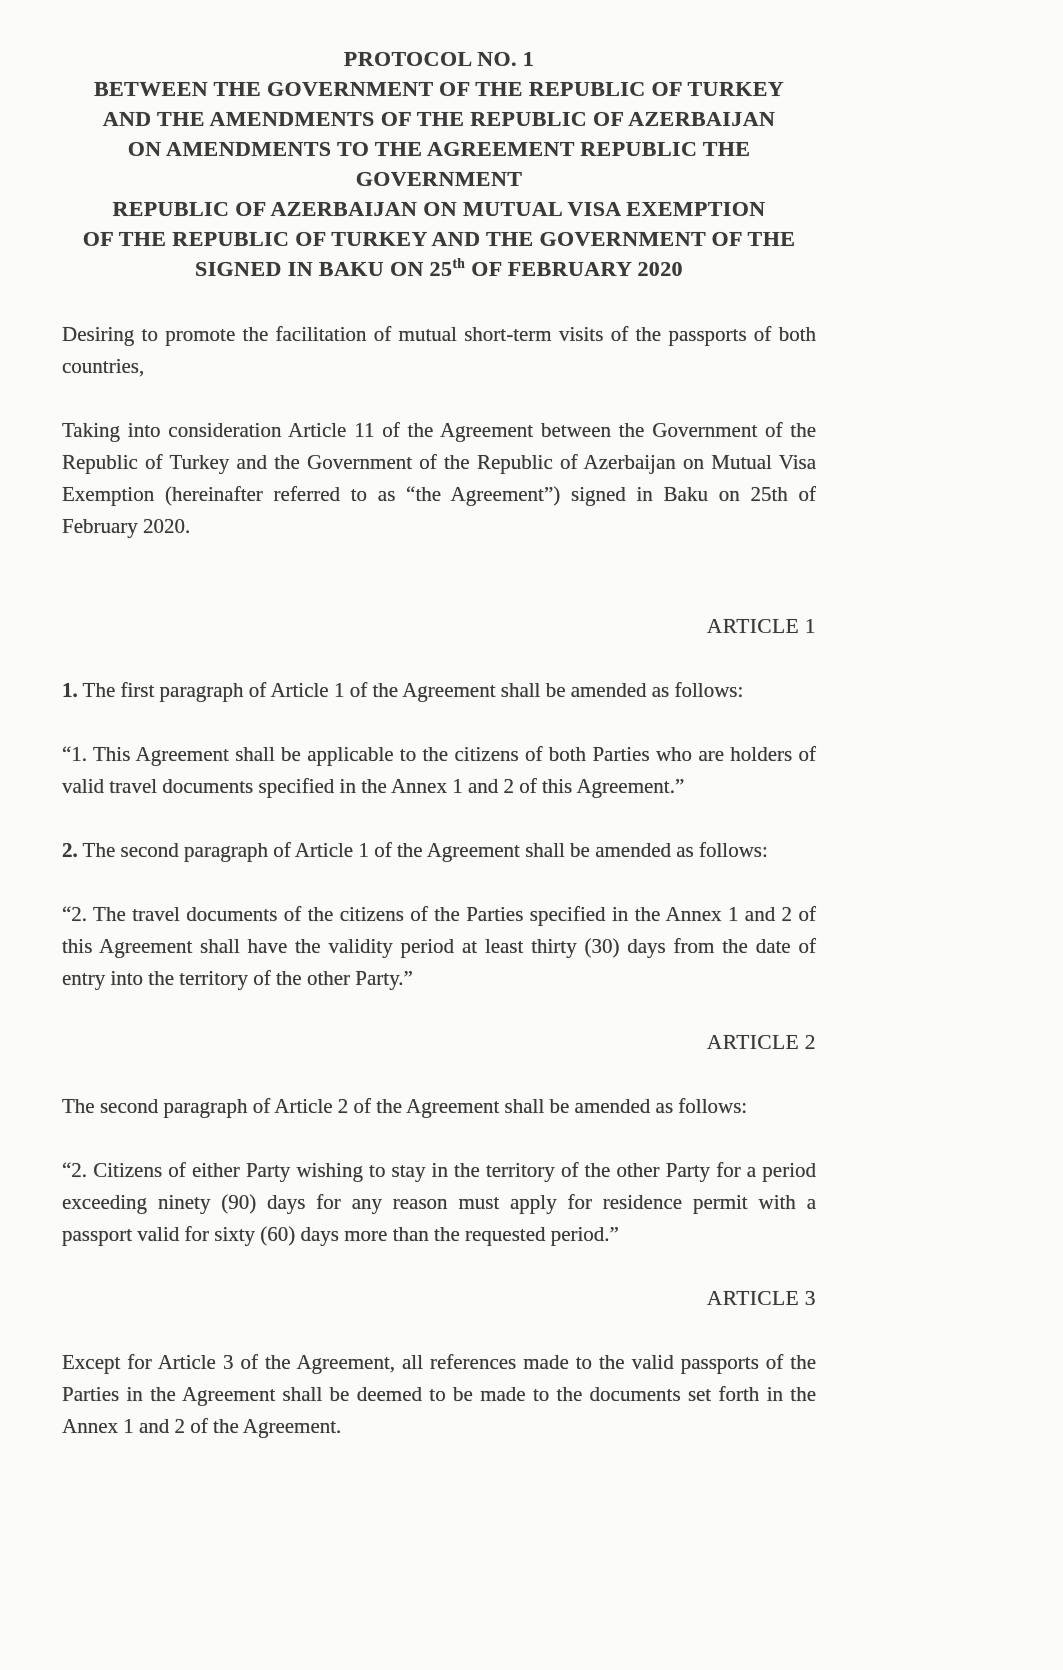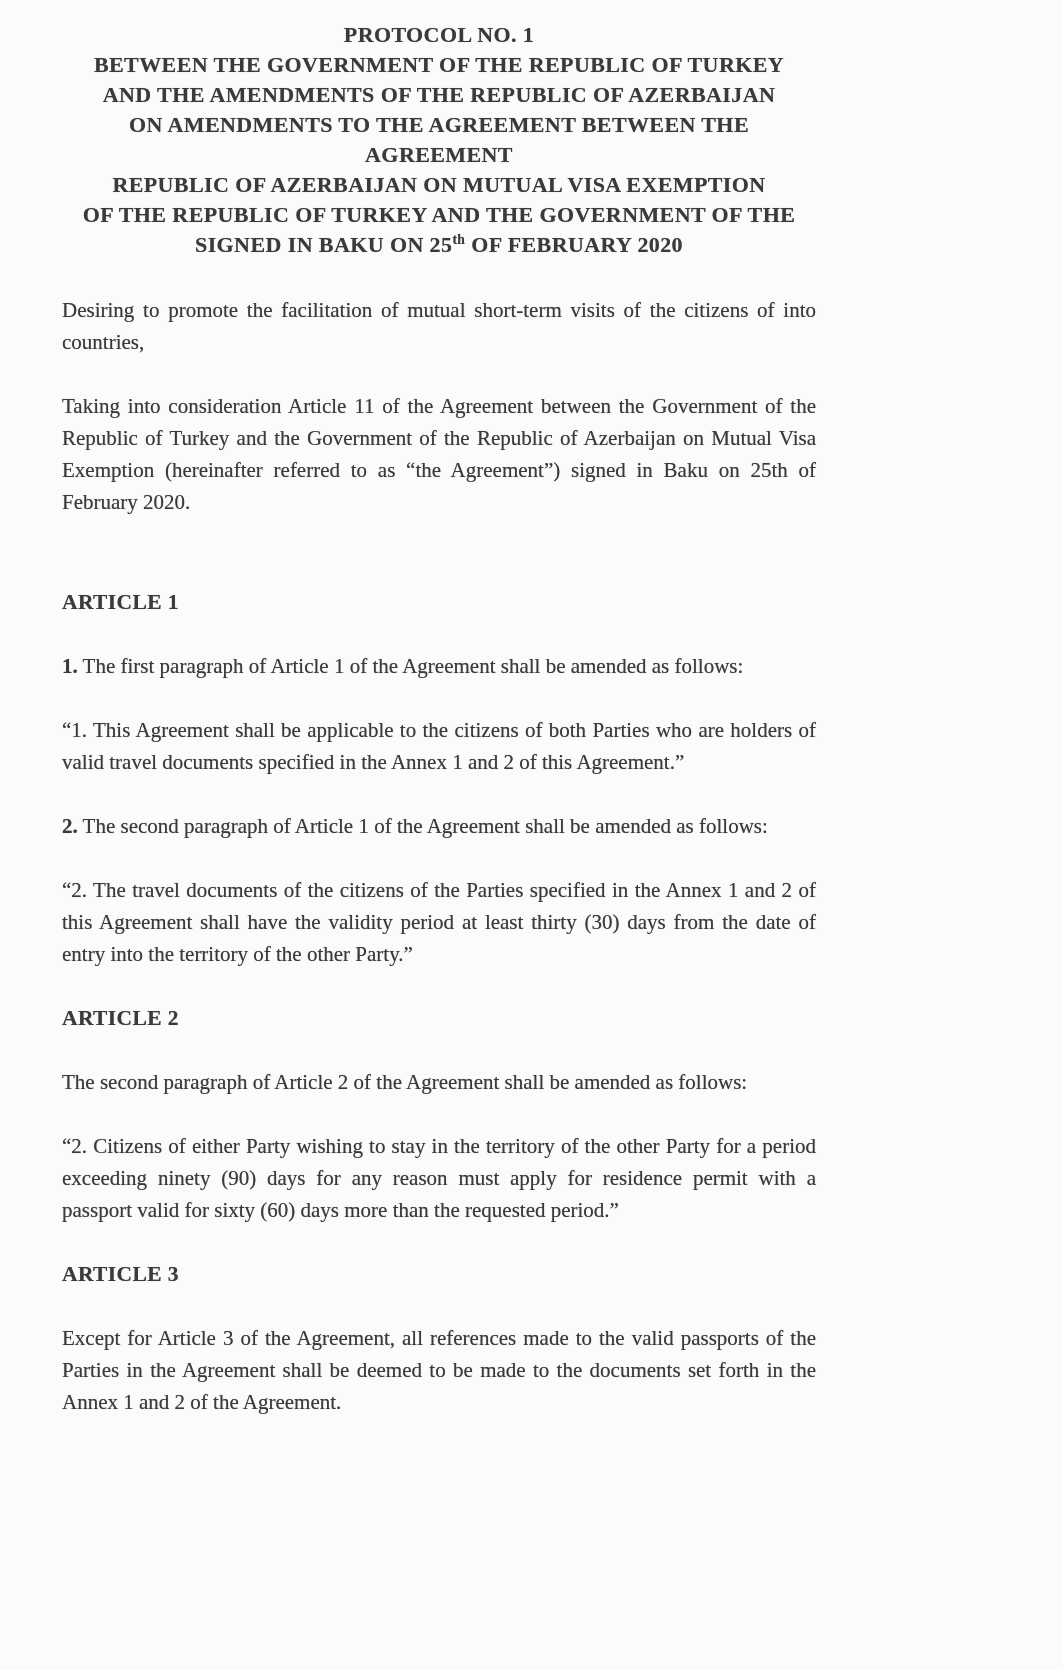--- a/index.html
+++ b/index.html
@@ -7,21 +7,21 @@
   html, body {
     width: 1063px;
     height: 1670px;
     background: var(--paper, #fbfbf9);
     overflow: hidden;
   }
 
   .page {
     width: 876px;
     height: 1670px;
-    padding: 20px 60px 0 62px;
+    padding: 44px 60px 0 62px;
     color: var(--ink, #3a3a3a);
     font-family: "Liberation Serif", "DejaVu Serif", serif;
     font-size: 21px;
     line-height: 32px;
     text-shadow: 0 0 0.7px rgba(46,46,46,0.55);
   }
 
   .title {
     text-align: center;
     font-weight: bold;
@@ -39,47 +39,47 @@
   }
 
   .body-p {
     text-align: justify;
     margin: 0 0 32px 0;
   }
 
   .body-p .num { font-weight: bold; }
 
   .article-heading {
-    text-align: left;
-    font-weight: bold;
+    text-align: right;
+    font-weight: normal;
     font-size: 21.5px;
     line-height: 32px;
     letter-spacing: 0.4px;
     margin: 0 0 32px 0;
   }
 
   .article-heading.first { margin-top: 68px; }
 </style>
 </head>
 <body>
 
 <div class="page">
 
   <header class="title">
     <div class="title-line">PROTOCOL NO. 1</div>
     <div class="title-line">BETWEEN THE GOVERNMENT OF THE REPUBLIC OF TURKEY</div>
     <div class="title-line">AND THE AMENDMENTS OF THE REPUBLIC OF AZERBAIJAN</div>
-    <div class="title-line">ON AMENDMENTS TO THE AGREEMENT BETWEEN THE AGREEMENT</div>
+    <div class="title-line">ON AMENDMENTS TO THE AGREEMENT REPUBLIC THE GOVERNMENT</div>
     <div class="title-line">REPUBLIC OF AZERBAIJAN ON MUTUAL VISA EXEMPTION</div>
     <div class="title-line">OF THE REPUBLIC OF TURKEY AND THE GOVERNMENT OF THE</div>
     <div class="title-line"><span>SIGNED IN BAKU ON 25</span><sup>th</sup><span> OF FEBRUARY 2020</span></div>
   </header>
 
 
-  <p class="body-p">Desiring to promote the facilitation of mutual short-term visits of the citizens of into countries,</p>
+  <p class="body-p">Desiring to promote the facilitation of mutual short-term visits of the passports of both countries,</p>
 
   <p class="body-p">Taking into consideration Article 11 of the Agreement between the Government of the Republic of Turkey and the Government of the Republic of Azerbaijan on Mutual Visa Exemption (hereinafter referred to as “the Agreement”) signed in Baku on 25th of February 2020.</p>
 
 
   <h2 class="article-heading first">ARTICLE 1</h2>
 
   <p class="body-p"><b class="num">1.</b><span> The first paragraph of Article 1 of the Agreement shall be amended as follows:</span></p>
 
   <p class="body-p">“1. This Agreement shall be applicable to the citizens of both Parties who are holders of valid travel documents specified in the Annex 1 and 2 of this Agreement.”</p>
 

